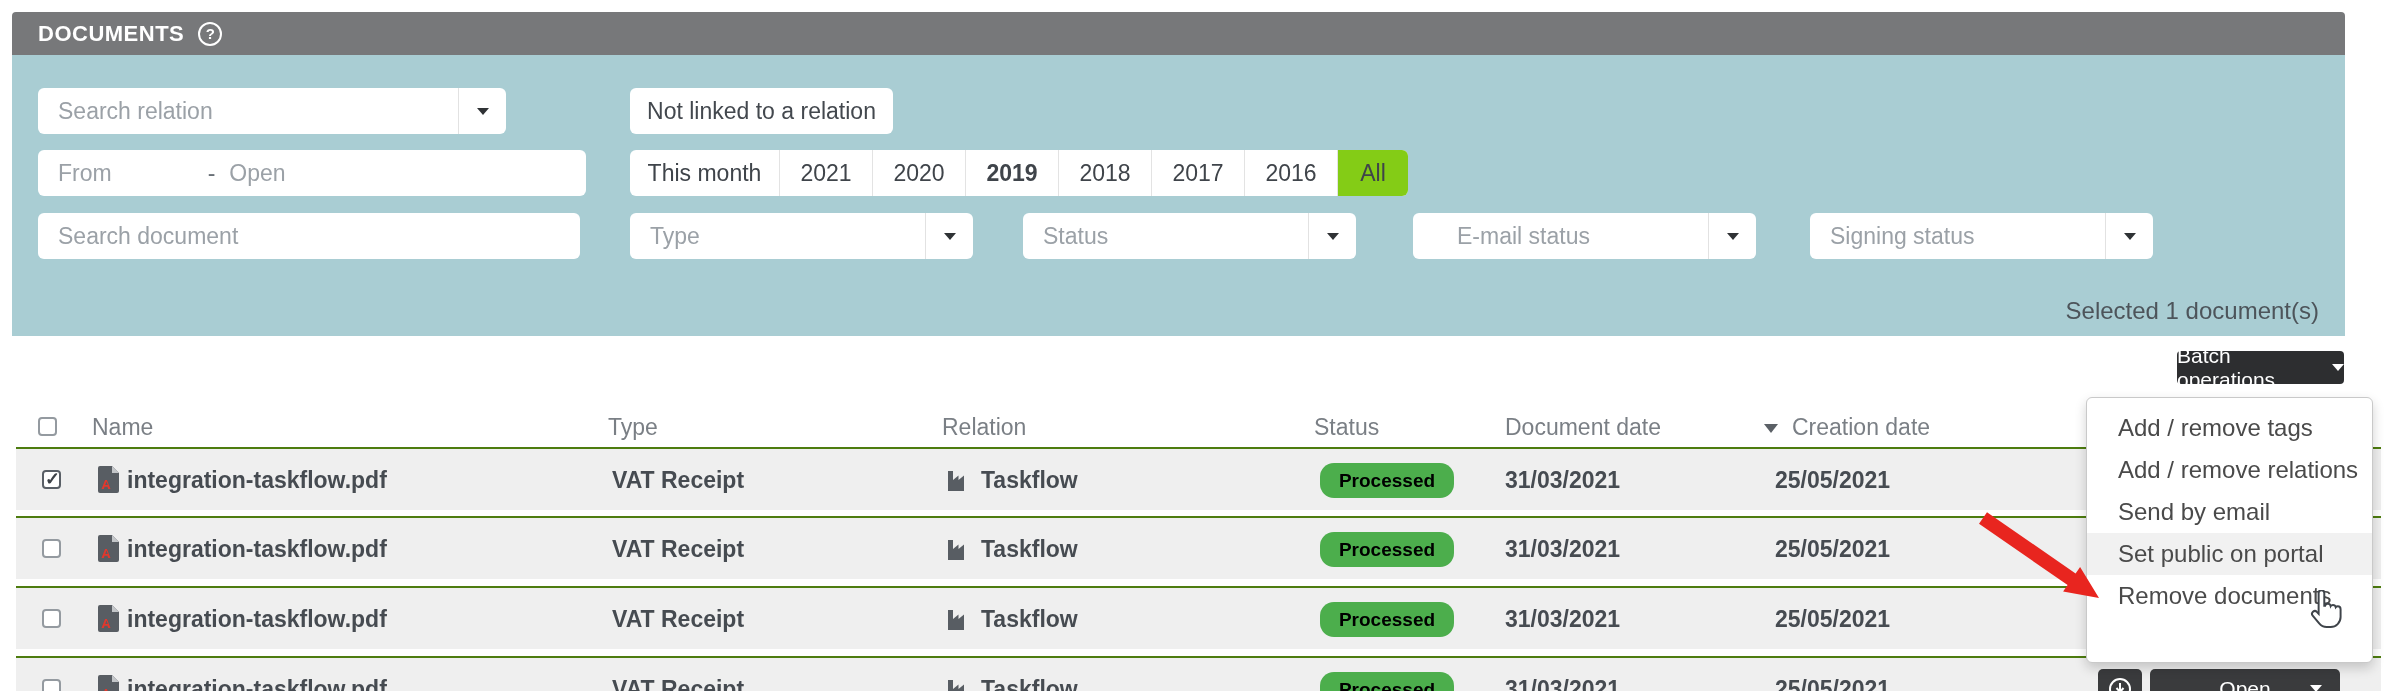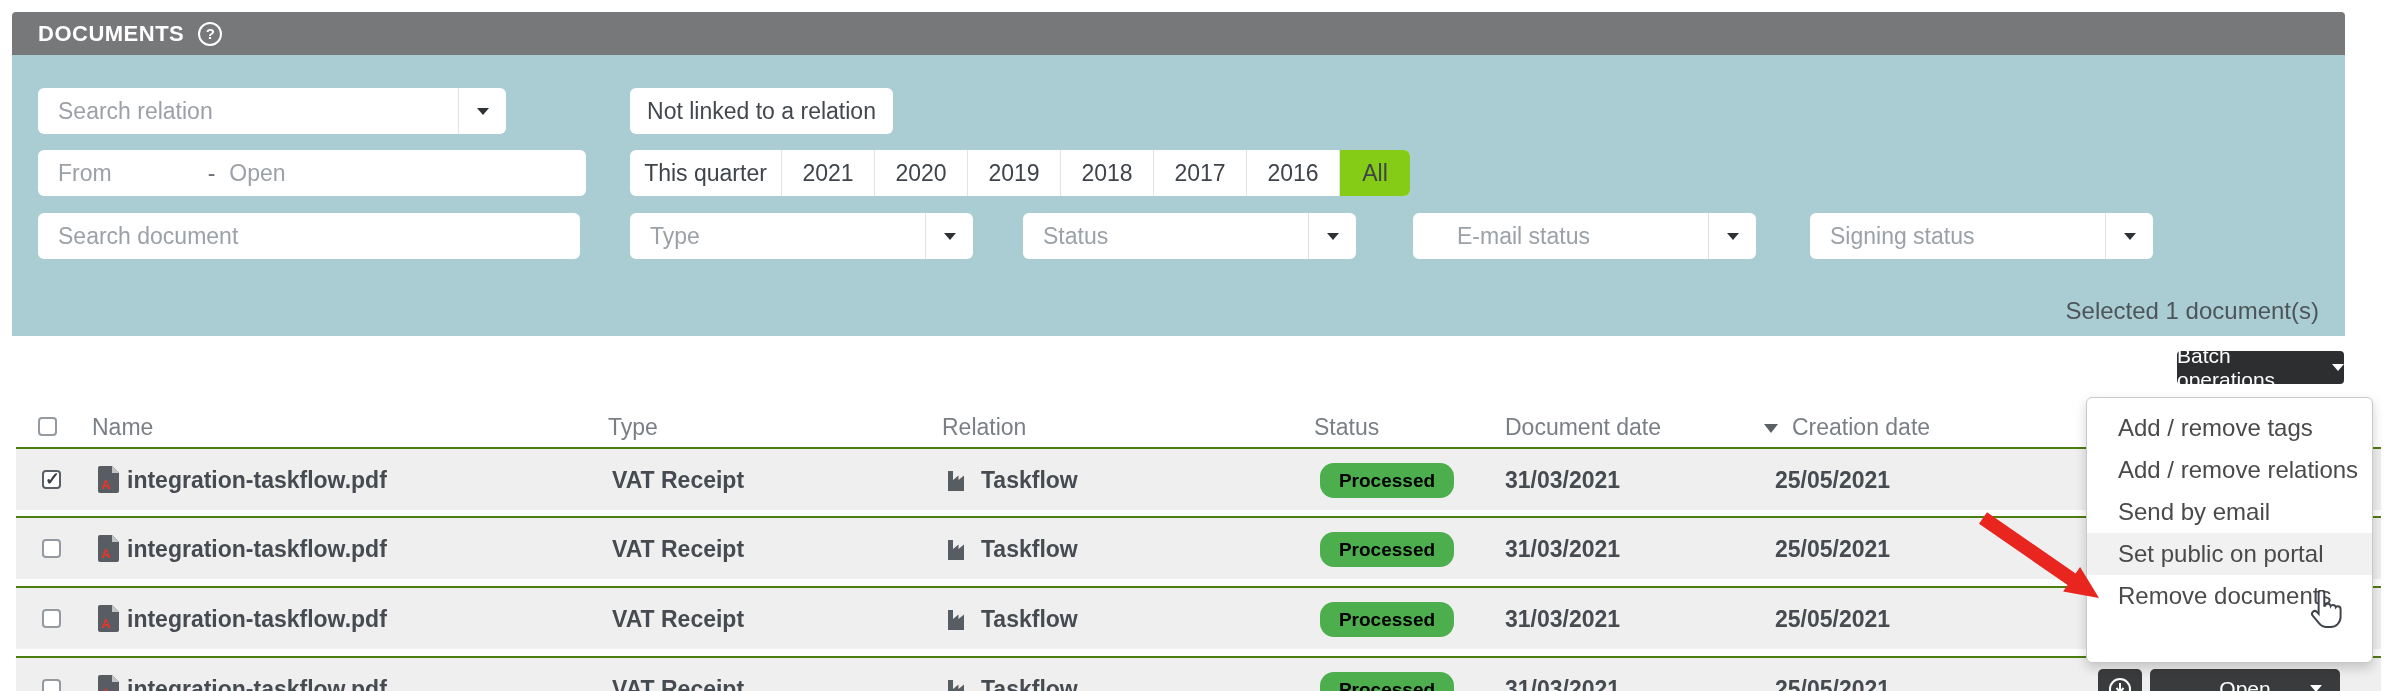--- a/index.html
+++ b/index.html
@@ -92,24 +92,24 @@
 
     <div class="box" style="left:26px; top:95px; width:548px;">
       <span class="input-text">
         <span>From</span>
         <span class="dash">-</span>
         <span>Open</span>
       </span>
     </div>
 
     <div class="pgroup" style="left:618px; top:95px;">
-      <div class="pbtn" style="width:152px;">This quarter</div>
+      <div class="pbtn" style="width:150px;">This month</div>
       <div class="pbtn" style="width:93px;">2021</div>
       <div class="pbtn" style="width:93px;">2020</div>
-      <div class="pbtn" style="width:93px;">2019</div>
+      <div class="pbtn" style="width:93px;font-weight:bold;">2019</div>
       <div class="pbtn" style="width:93px;">2018</div>
       <div class="pbtn" style="width:93px;">2017</div>
       <div class="pbtn" style="width:93px;">2016</div>
       <div class="pbtn active" style="width:70px;">All</div>
     </div>
 
     <div class="box" style="left:26px; top:158px; width:542px;">
       <span class="input-text">Search document</span>
     </div>
 

